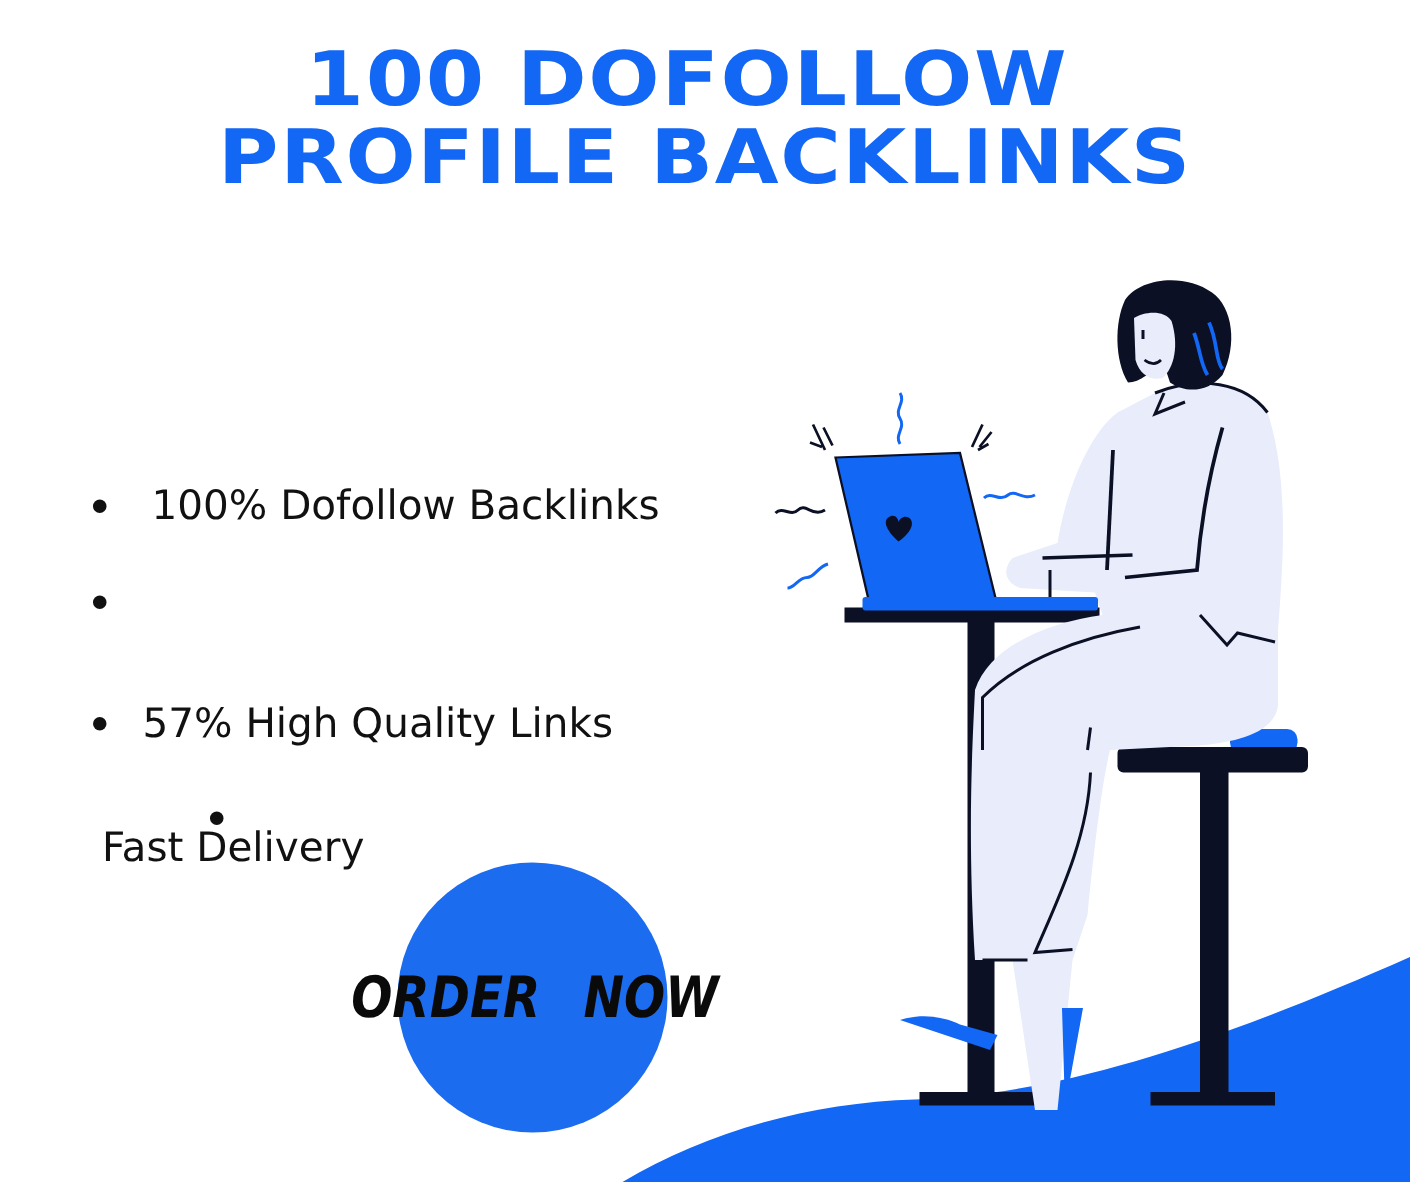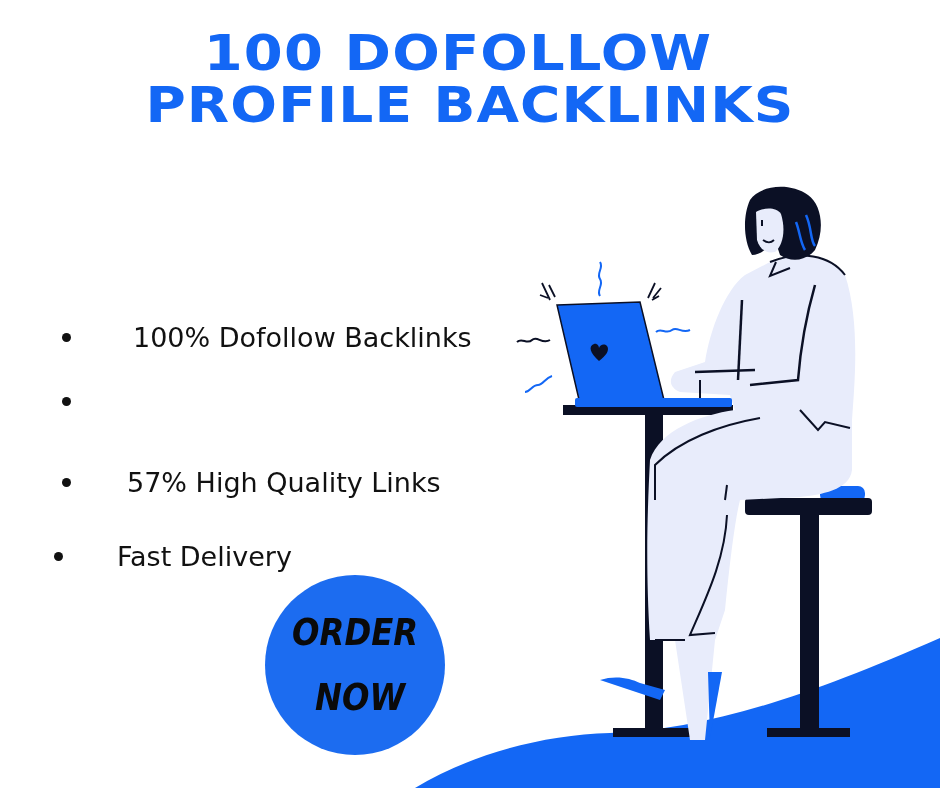--- a/index.html
+++ b/index.html
@@ -14,31 +14,30 @@
       color: #1367f5; letter-spacing: 1px;
     }
     .title.line1 { top: 24px; font-size: 50px; left: -12px; transform: scaleX(1.12); }
     .title.line2 { top: 76px; font-size: 50px; transform: scaleX(1.1); }
 
     .features { position: absolute; left: 0; top: 0; }
     .feature {
       position: absolute; display: flex; align-items: center;
       font-family: "DejaVu Sans", sans-serif; font-size: 27px; color: #111;
       white-space: nowrap;
-      gap: 32px;
     }
     .bullet {
       width: 9px; height: 9px; border-radius: 50%; background: #111;
       display: inline-block; margin-right: 24px;
     }
     .order-btn {
       position: absolute; left: 265px; top: 575px;
       width: 180px; height: 180px; border-radius: 50%;
       background: #1c6cf0; cursor: pointer;
-      display: flex; flex-direction: column; align-items: center; justify-content: center;
+      display: flex; flex-direction: row; align-items: center; justify-content: center;
     }
     .order-btn span {
       font-family: "DejaVu Sans", sans-serif; font-weight: bold; font-style: italic;
       color: #0a0a0a; font-size: 38px; line-height: 1.7;
       transform: scaleX(0.85);
     }
     .order-btn .l2 { margin-left: 10px; }
     svg.art { position: absolute; left: 0; top: 0; }
   </style>
 </head>
@@ -100,21 +99,21 @@
     <span class="bullet" style="margin-right:30px;"></span>
     <span>100% Dofollow Backlinks</span>
   </div>
   <div class="feature" style="left:62px; top:397px;">
     <span class="bullet" style="margin-right:28px;"></span>
   </div>
   <div class="feature" style="left:62px; top:467px;">
     <span class="bullet"></span>
     <span>57% High Quality Links</span>
   </div>
-  <div class="feature" style="left:54px; top:541px;">
+  <div class="feature" style="left:68px; top:541px;flex-direction:column;">
     <span class="bullet" style="margin-right:22px;"></span>
     <span>Fast Delivery</span>
   </div>
 </div>
 
 <div class="order-btn">
   <span class="l1">ORDER</span>
   <span class="l2">NOW</span>
 </div>
 

